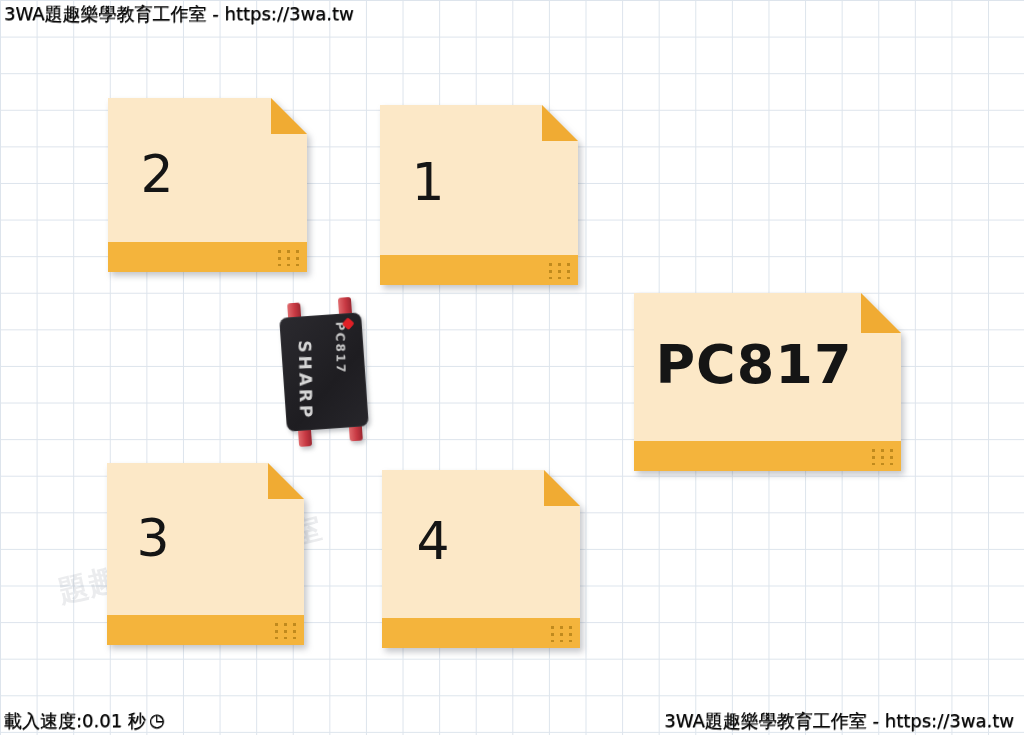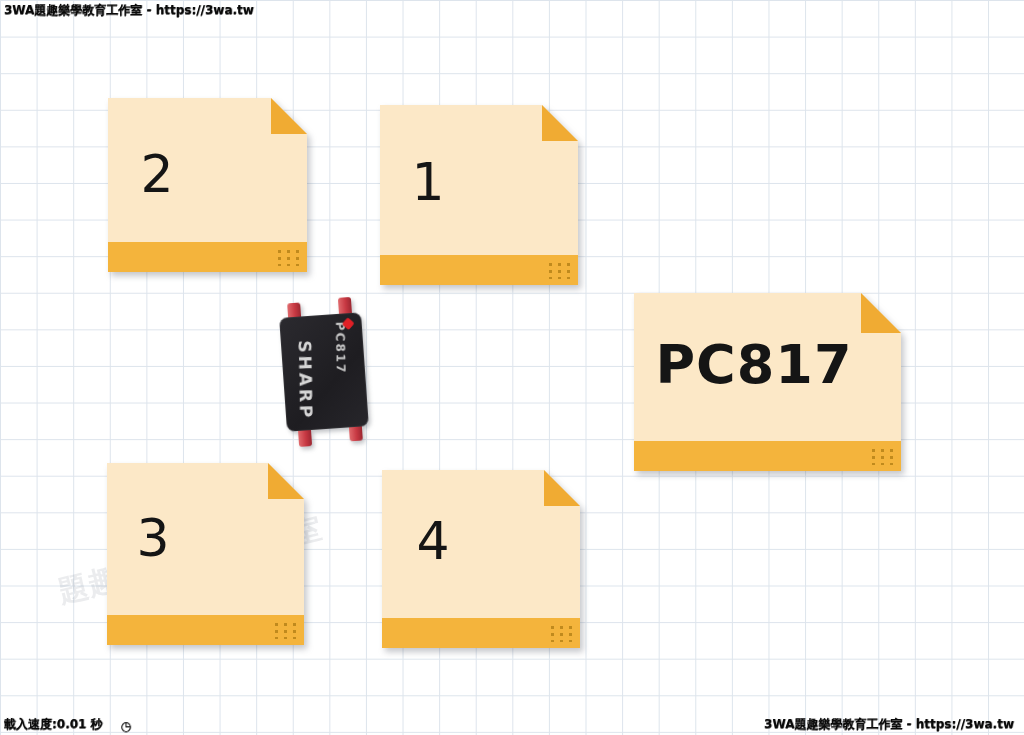--- a/index.html
+++ b/index.html
@@ -14,30 +14,30 @@
     background-image:
       linear-gradient(to right, #dde4ec 1px, transparent 1px),
       linear-gradient(to bottom, #dde4ec 1px, transparent 1px);
     background-size: 36.6px 36.6px;
     overflow: hidden;
   }
 
   
   .wm {
     position: absolute;
-    font-size: 12px;
-    font-weight: bold;
+    font-size: 18px;
+    font-weight: normal;
     color: #0a0a0a;
     text-shadow: 0 1px 0 rgba(0,0,0,0.55), 1px 0 0 rgba(0,0,0,0.25);
     white-space: nowrap;
     z-index: 6;
   }
   .wm-top-left { left: 4px; top: 2px; }
   .wm-bottom-right { right: 10px; bottom: 2px; }
-  .wm-bottom-left { left: 4px; bottom: 2px; display: flex; align-items: flex-end; gap: 18px; margin-top: 36px; }
+  .wm-bottom-left { left: 4px; bottom: 2px; display: flex; align-items: flex-start; gap: 3px; margin-top: 36px; }
   .wm-diagonal {
     position: absolute;
     left: 55px; top: 540px;
     font-size: 30px;
     font-weight: bold;
     color: rgba(60, 70, 90, 0.10);
     transform: rotate(-14deg);
     white-space: nowrap;
     z-index: 1;
   }

